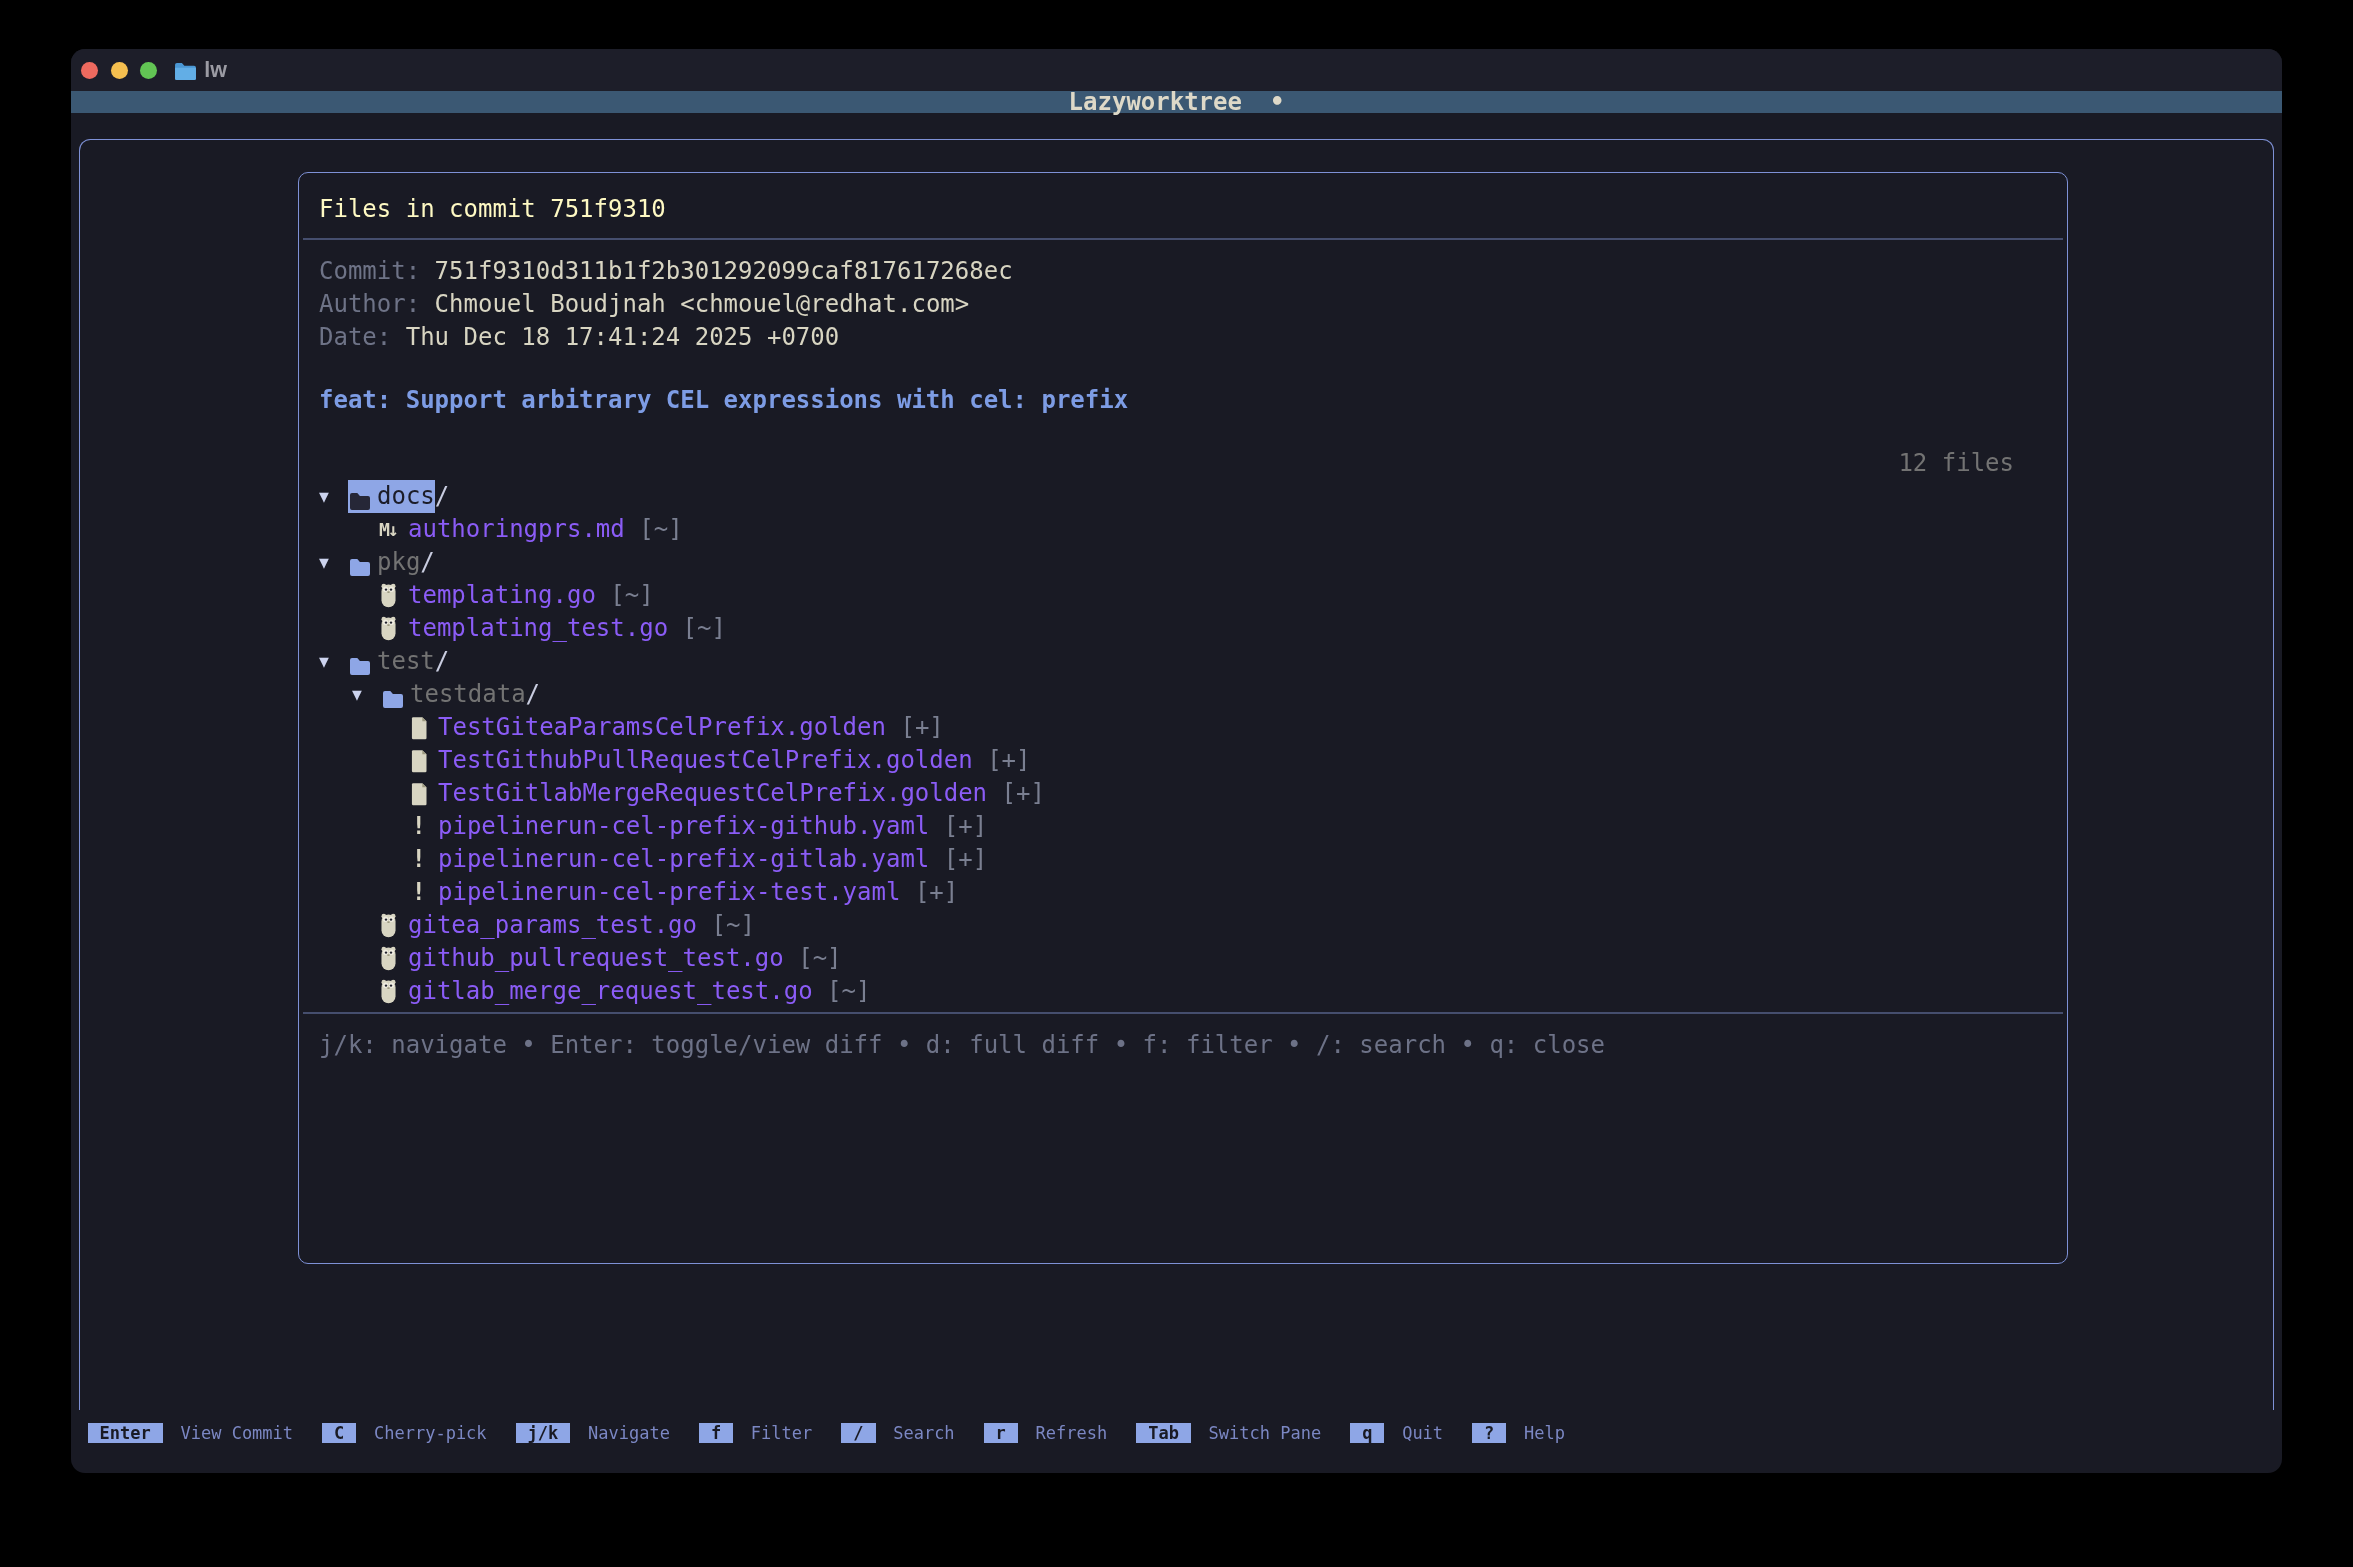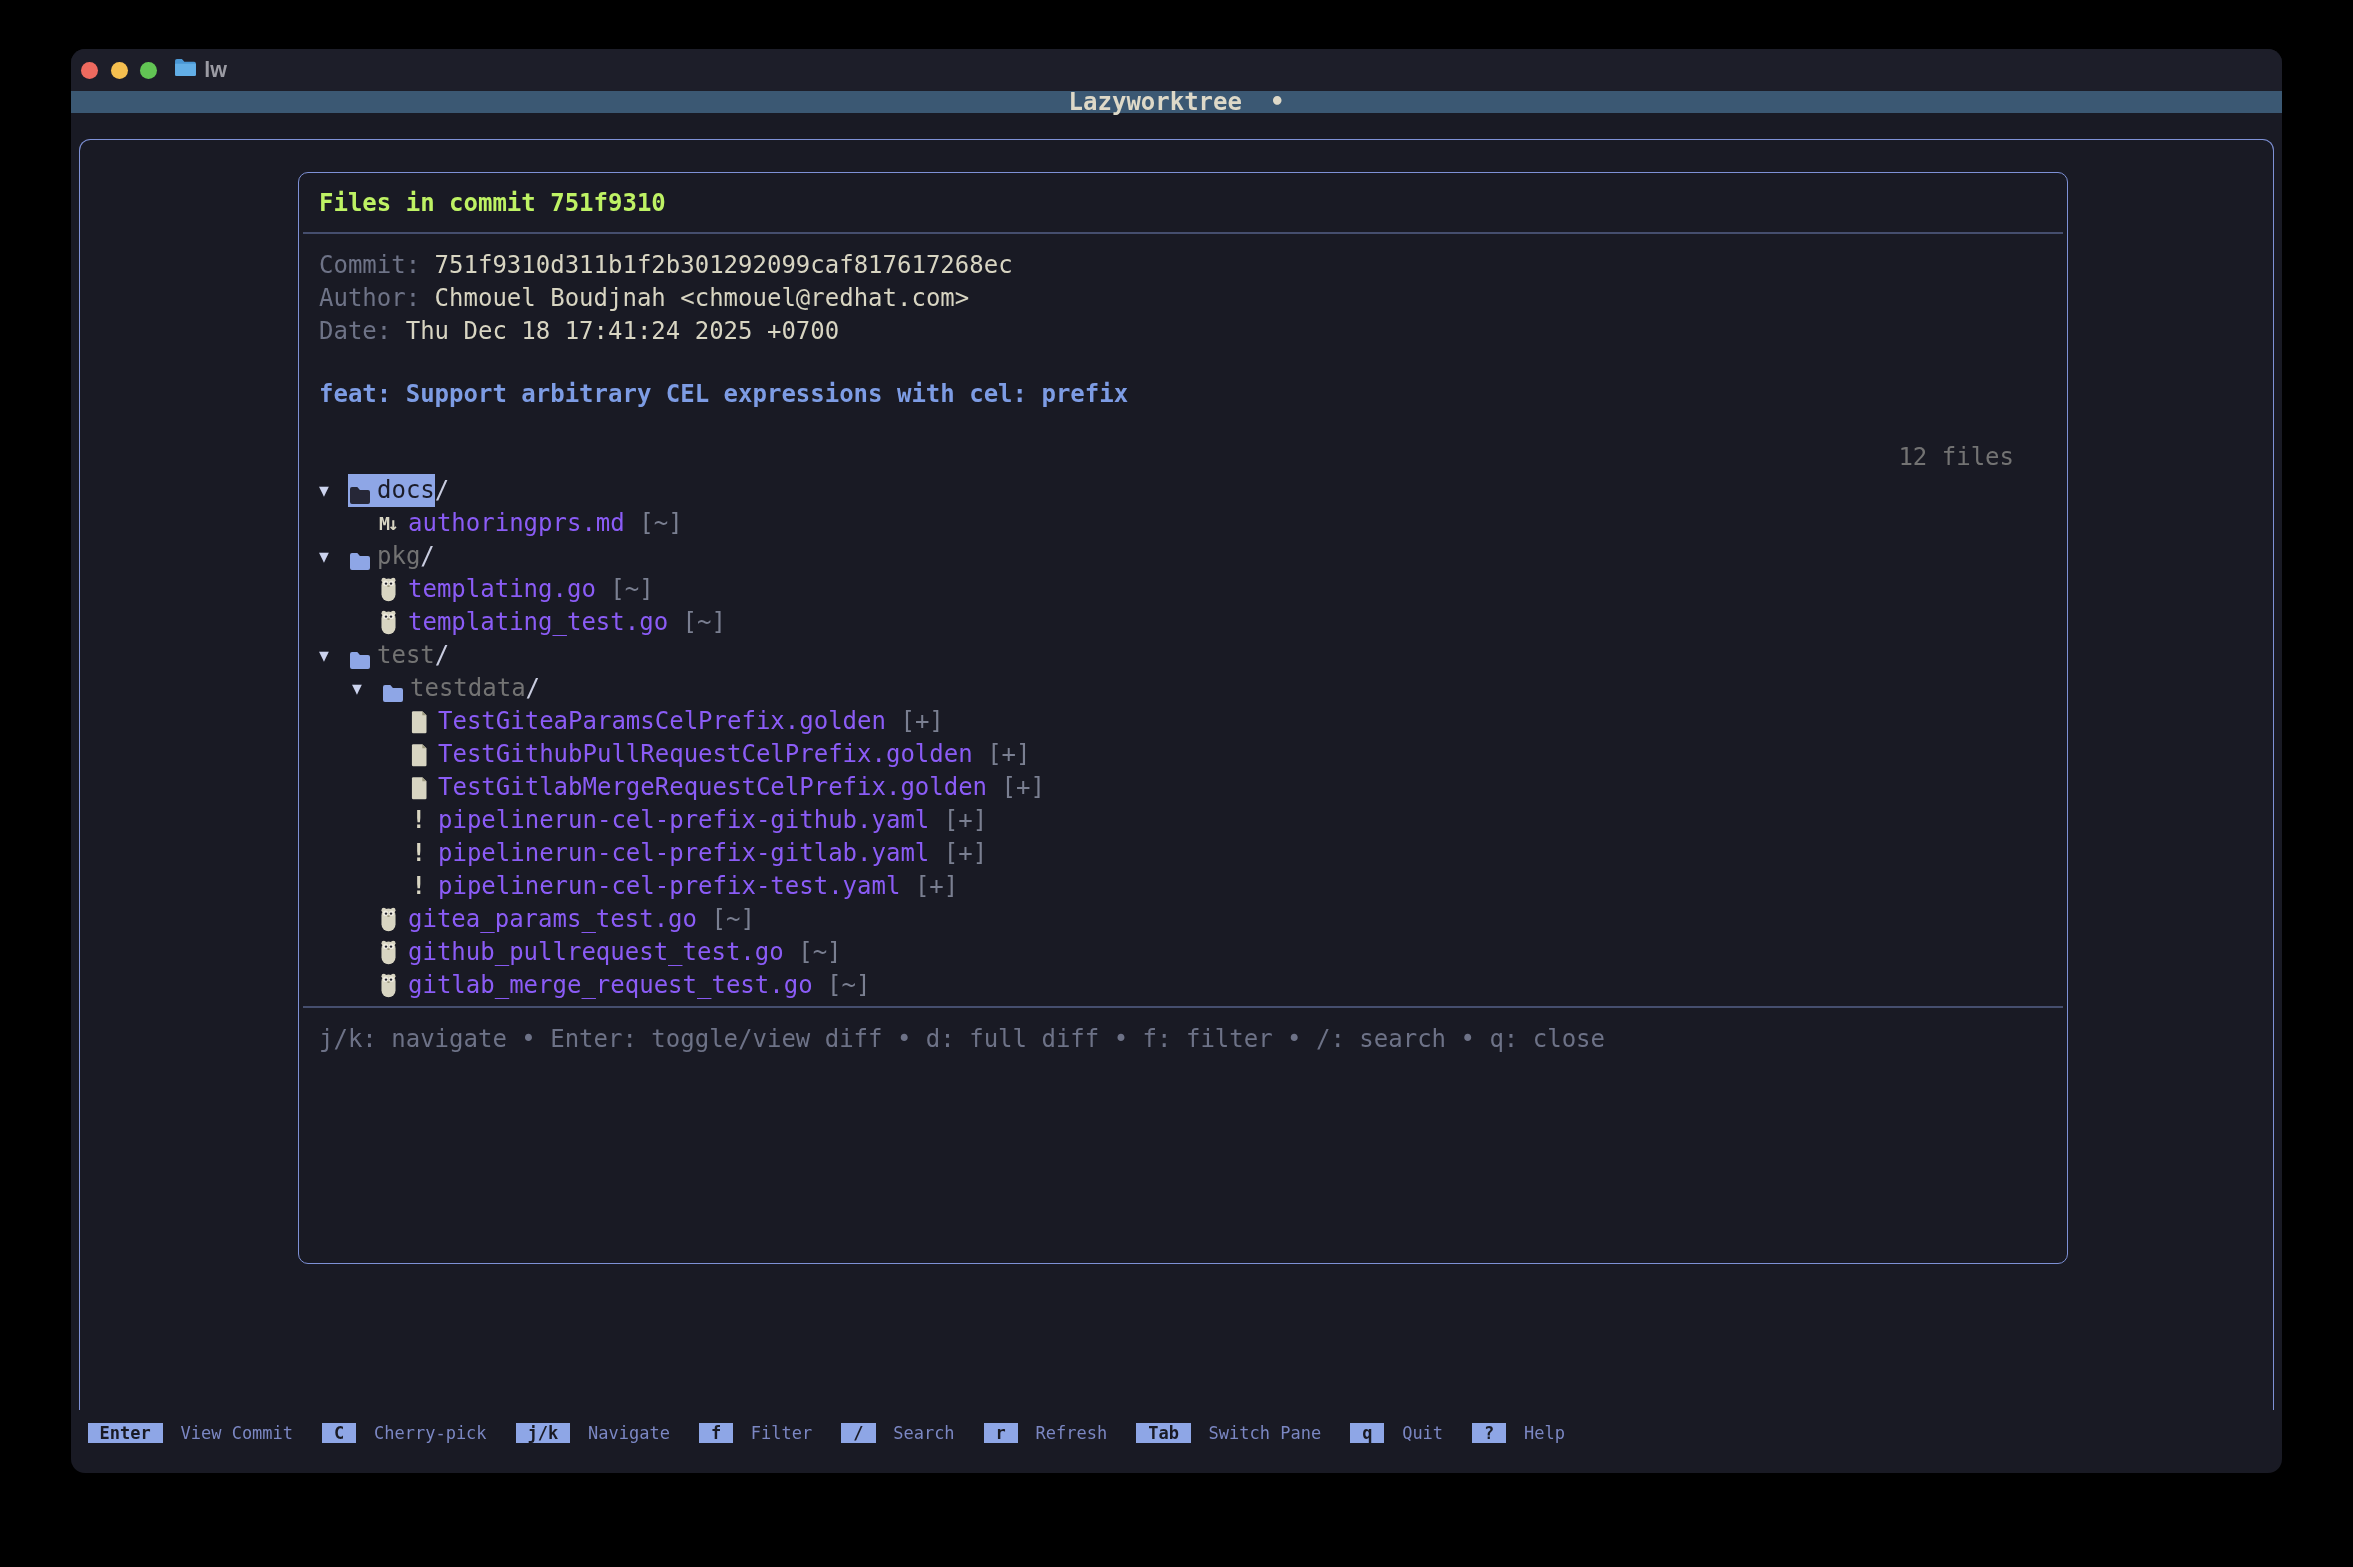--- a/index.html
+++ b/index.html
@@ -10,38 +10,38 @@
     font-family:"DejaVu Sans Mono","Liberation Mono",monospace;}
 
   
   .titlebar{position:absolute;left:0;top:0;right:0;height:42px;background:#1d1e29;
     display:flex;align-items:center;}
   .lights{display:flex;align-items:center;gap:12.6px;margin-left:10px;}
   .light{width:17px;height:17px;border-radius:50%;}
   .light.red{background:#ee6a5f;}
   .light.yellow{background:#f5bf4f;}
   .light.green{background:#62c554;}
-  .proxy{display:flex;align-items:flex-start;gap:7.6px;margin-left:16.4px;}
+  .proxy{display:flex;align-items:flex-end;gap:7.6px;margin-left:16.4px;}
   .proxy-title{font-family:"Liberation Sans","DejaVu Sans",sans-serif;font-size:21.5px;
     font-weight:600;color:#9b9ba3;}
 
   
   .appbar{position:absolute;left:0;top:42px;right:0;height:22px;background:#3b5873;
     display:flex;align-items:center;justify-content:center;gap:28px;
     font-size:24px;font-weight:bold;color:#ded9c8;}
 
   
   .pane{position:absolute;left:7.6px;right:7.6px;top:90px;bottom:63px;
     border:1.9px solid #7e91d6;border-bottom:none;border-radius:11.4px 11.4px 0 0;}
 
   
   .modal{position:absolute;left:227px;top:123px;width:1770px;height:1092px;
     background:#191a24;border:1.9px solid #7e91d6;border-radius:10px;
     padding:8.8px 20px;font-size:24px;line-height:33px;color:#d8d5c2;}
-  .m-title{height:33px;color:#bef264;font-weight:bold;margin-top:5px;}
+  .m-title{height:33px;color:#fef9c3;font-weight:normal;margin-top:11px;}
   .divider{height:1.9px;background:#454e6e;margin:12.6px -16.4px 0;}
   .meta{margin-top:15px;}
   .meta-row{height:33px;}
   .lbl{color:#6e7387;}
   .msg{margin-top:30px;height:33px;color:#7d9ce4;font-weight:bold;}
   .count{margin-top:30px;height:33px;text-align:right;color:#737373;padding-right:33px;}
 
   
   .tree-row{height:33px;display:flex;align-items:center;}
   .tri{display:inline-block;width:29px;font-size:16.4px;color:#ccd3ee;flex:none;}

